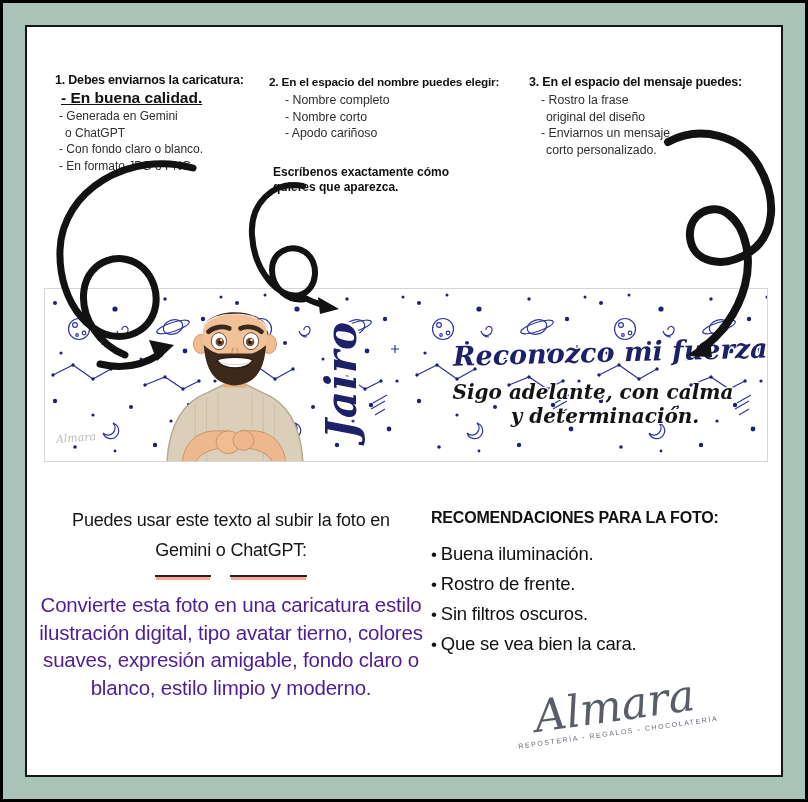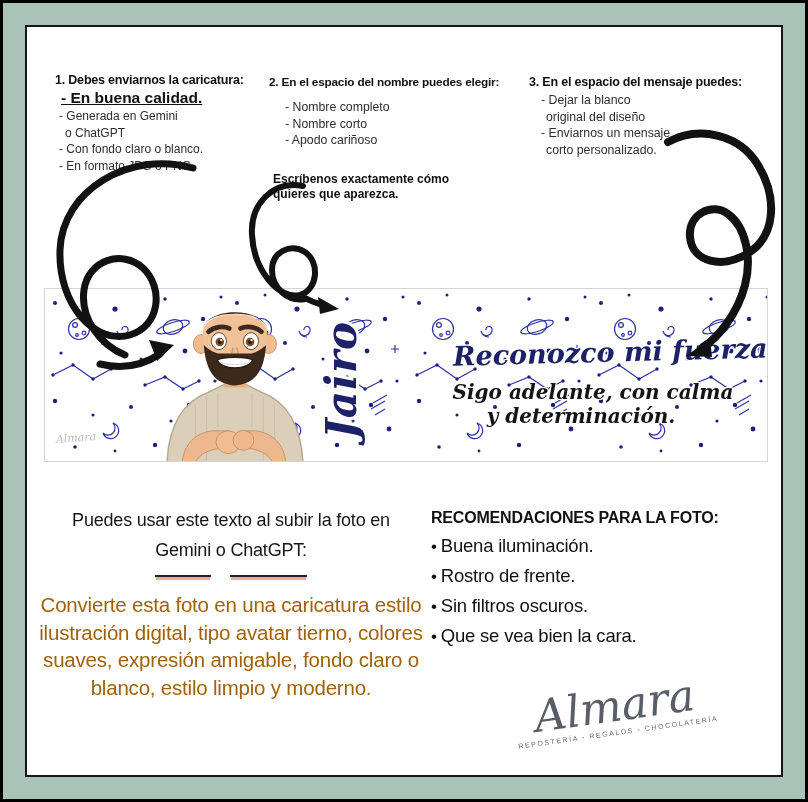--- a/index.html
+++ b/index.html
@@ -30,37 +30,37 @@
   .name-script { position:absolute; left:296px; top:91px; transform:translate(-50%,-50%) rotate(-90deg); white-space:nowrap;
     font-family:"DejaVu Serif", serif; font-style:italic; font-weight:bold; font-size:42px; letter-spacing:1px; color:#1d2268;
     text-shadow:-2px -2px 0 #fff, 2px -2px 0 #fff, -2px 2px 0 #fff, 2px 2px 0 #fff, 0 -3px 0 #fff, 0 3px 0 #fff, -3px 0 0 #fff, 3px 0 0 #fff, 0 0 6px #e8e8e8; }
   .banner-headline { position:absolute; left:570px; top:63px; transform:translate(-50%,-50%) rotate(-1.5deg); white-space:nowrap;
     font-family:"DejaVu Serif", serif; font-style:italic; font-weight:bold; font-size:27px; color:#1d2268;
     text-shadow:-1px -1px 0 #fff, 1px 1px 0 #fff, 1px -1px 0 #fff, -1px 1px 0 #fff; }
   .banner-subline { position:absolute; transform:translate(-50%,-50%); white-space:nowrap;
     font-family:"DejaVu Serif", serif; font-style:italic; font-size:20px; font-weight:bold; color:#141414;
     text-shadow:-1px -1px 0 #fff, 1px 1px 0 #fff, 1px -1px 0 #fff, -1px 1px 0 #fff; }
   .sub1 { left:548px; top:103px; }
-  .sub2 { left:536px; top:127px; }
+  .sub2 { left:560px; top:127px; }
   .banner-watermark { position:absolute; left:31px; top:149px; transform:translate(-50%,-50%) rotate(-4deg);
     font-family:"DejaVu Serif", serif; font-style:italic; font-size:11px; color:#bcbcbc; }
 
   
   .doodles { position:absolute; inset:0; width:754px; height:748px; pointer-events:none; }
 
   
   .prompt-block { position:absolute; left:8px; top:480px; width:392px; text-align:center; color:#161616; }
   .prompt-intro { font-size:18px; line-height:26px; letter-spacing:-0.2px; }
   .app-link { display:inline-block; border-bottom:2px solid #222; box-shadow:0 4px 0 -1px #f5a793; padding-bottom:15px; line-height:20px;text-align:right; }
-  .prompt-text { margin-top:14px; font-size:20.5px; line-height:27.5px; letter-spacing:-0.2px; color:#a16207; }
+  .prompt-text { margin-top:14px; font-size:20.5px; line-height:27.5px; letter-spacing:-0.2px; color:#4c1d95; }
 
   
   .rec-block { position:absolute; left:404px; top:482px; width:352px; text-align:left; color:#111; }
   .rec-title { font-weight:bold; font-size:16px; letter-spacing:-0.2px; white-space:nowrap; }
-  .rec-list { margin-top:4px; }
+  .rec-list { margin-top:12px; }
   .rec-item { font-size:18.5px; line-height:29px; letter-spacing:-0.2px; }
   .bullet { font-size:17px; margin-right:4px; }
 
   
   .brand { position:absolute; left:468px; top:656px; width:240px; text-align:center; transform:rotate(-8deg); color:#585d68; }
   .brand-name { font-family:"DejaVu Serif", serif; font-style:italic; font-size:44px; line-height:46px; }
   .brand-tagline { font-size:7px; letter-spacing:1.6px; margin-top:0px; color:#6a6f7a; }
 </style>
 </head>
 <body>
@@ -73,32 +73,32 @@
       <div class="col-title">1. Debes enviarnos la caricatura:</div>
       <div class="col-highlight">- En buena calidad.</div>
       <div class="col-item">- Generada en Gemini</div>
       <div class="col-item cont">o ChatGPT</div>
       <div class="col-item">- Con fondo claro o blanco.</div>
       <div class="col-item">- En formato JPG o PNG.</div>
     </div>
 
     <div class="col col2">
       <div class="col-title">2. En el espacio del nombre puedes elegir:</div>
-      <div class="col-item" style="margin-top:10px;">- Nombre completo</div>
+      <div class="col-item" style="margin-top:3px;">- Nombre completo</div>
       <div class="col-item">- Nombre corto</div>
       <div class="col-item">- Apodo cariñoso</div>
       <div class="col-note">
         <div>Escríbenos exactamente cómo</div>
         <div>quieres que aparezca.</div>
       </div>
     </div>
 
     <div class="col col3">
       <div class="col-title">3. En el espacio del mensaje puedes:</div>
-      <div class="col-item" style="margin-top:3px;">- Dejar la blanco</div>
+      <div class="col-item" style="margin-top:3px;">- Rostro la frase</div>
       <div class="col-item cont">original del diseño</div>
       <div class="col-item">- Enviarnos un mensaje</div>
       <div class="col-item cont">corto personalizado.</div>
     </div>
 
     <div class="banner">
       <svg class="banner-bg" width="724" height="174" xmlns="http://www.w3.org/2000/svg">
         <defs>
           <pattern id="sp" width="182" height="172" patternUnits="userSpaceOnUse">
             <g fill="#1c2178">

